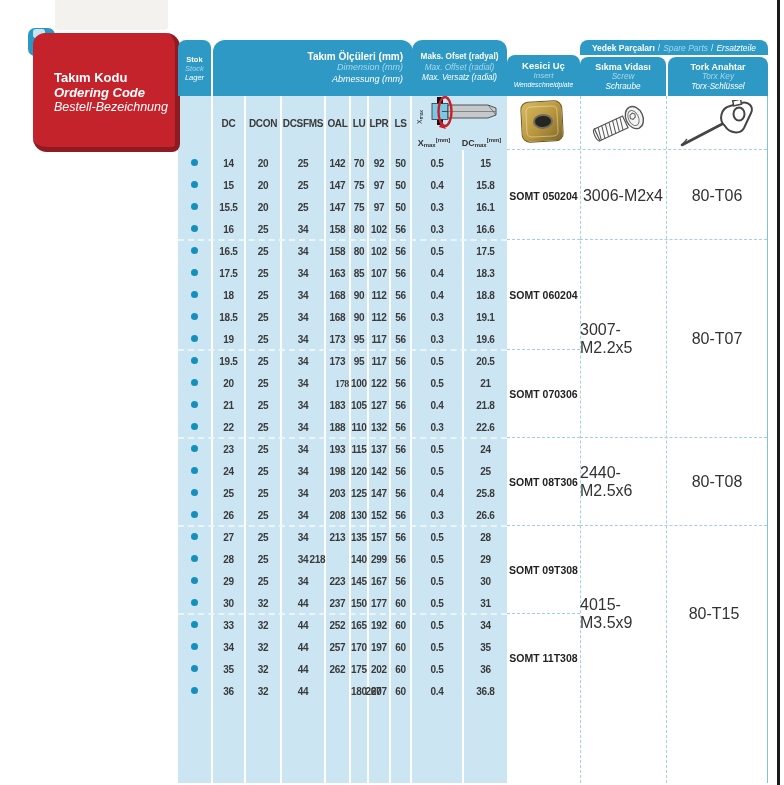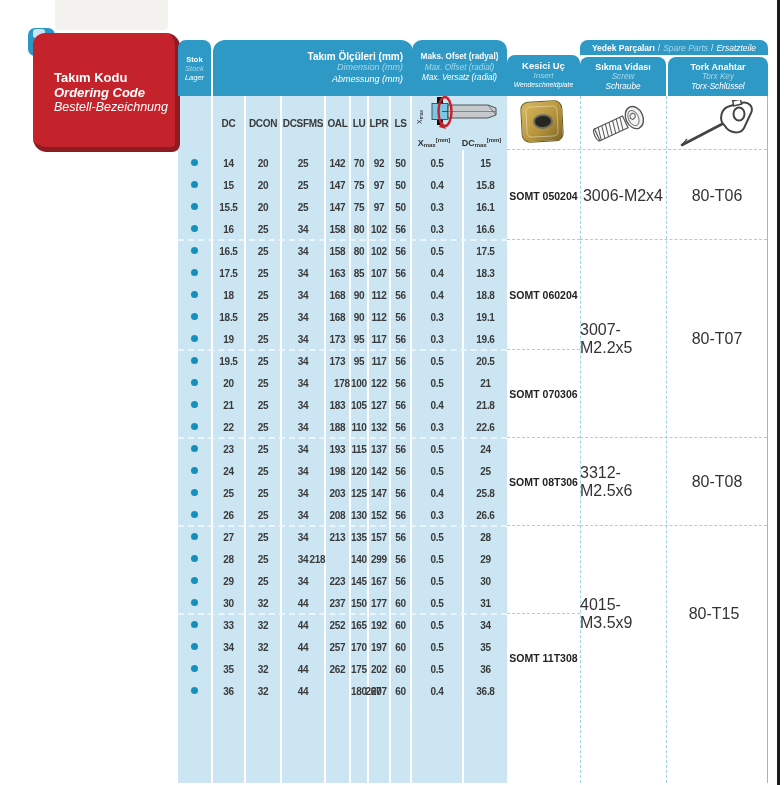--- a/index.html
+++ b/index.html
@@ -309,21 +309,21 @@
       <div class="cell" style="left: 326px; top: 350px; width: 23px;">173</div>
       <div class="cell" style="left: 351px; top: 350px; width: 16px;">95</div>
       <div class="cell" style="left: 369px; top: 350px; width: 20px;">117</div>
       <div class="cell" style="left: 391px; top: 350px; width: 19px;">56</div>
       <div class="cell" style="left: 412px; top: 350px; width: 50px;">0.5</div>
       <div class="cell" style="left: 464px; top: 350px; width: 43px;">20.5</div>
       <div class="dot" style="left: 191px; top: 379px;"></div>
       <div class="cell" style="left: 213px; top: 372px; width: 31px;">20</div>
       <div class="cell" style="left: 246px; top: 372px; width: 34px;">25</div>
       <div class="cell" style="left: 282px; top: 372px; width: 42px;">34</div>
-      <div class="cell" style="left: 326px; top: 372px; width: 32px;">178</div>
+      <div class="cell" style="left: 326px; top: 372px; width: 32px; font-family: Liberation Serif, serif;">178</div>
       <div class="cell" style="left: 351px; top: 372px; width: 16px;">100</div>
       <div class="cell" style="left: 369px; top: 372px; width: 20px;">122</div>
       <div class="cell" style="left: 391px; top: 372px; width: 19px;">56</div>
       <div class="cell" style="left: 412px; top: 372px; width: 50px;">0.5</div>
       <div class="cell" style="left: 464px; top: 372px; width: 43px;">21</div>
       <div class="dot" style="left: 191px; top: 401px;"></div>
       <div class="cell" style="left: 213px; top: 394px; width: 31px;">21</div>
       <div class="cell" style="left: 246px; top: 394px; width: 34px;">25</div>
       <div class="cell" style="left: 282px; top: 394px; width: 42px;">34</div>
       <div class="cell" style="left: 326px; top: 394px; width: 23px;">183</div>
@@ -467,28 +467,29 @@
       <div class="dashW" style="left: 507px; top: 239px; width: 73px;"></div>
       <div class="grp insert-grp" style="left: 507px; top: 240px; width: 73px; height: 110px;">SOMT 060204</div>
       <div class="dashL" style="left: 178px; top: 349px; width: 329px;"></div>
       <div class="dashW" style="left: 507px; top: 349px; width: 73px;"></div>
       <div class="grp insert-grp" style="left: 507px; top: 350px; width: 73px; height: 88px;">SOMT 070306</div>
       <div class="dashL" style="left: 178px; top: 437px; width: 329px;"></div>
       <div class="dashW" style="left: 507px; top: 437px; width: 73px;"></div>
       <div class="grp insert-grp" style="left: 507px; top: 438px; width: 73px; height: 88px;">SOMT 08T306</div>
       <div class="dashL" style="left: 178px; top: 525px; width: 329px;"></div>
       <div class="dashW" style="left: 507px; top: 525px; width: 73px;"></div>
+      <div class="grp insert-grp" style="left: 507px; top: 526px; width: 73px; height: 88px;">SOMT 09T308</div>
       <div class="dashL" style="left: 178px; top: 613px; width: 329px;"></div>
       <div class="dashW" style="left: 507px; top: 613px; width: 73px;"></div>
       <div class="grp insert-grp" style="left: 507px; top: 614px; width: 73px; height: 88px;">SOMT 11T308</div>
       <div class="grp" style="left: 580px; top: 152px; width: 86px; height: 88px;">3006-M2x4</div>
       <div class="grp" style="left: 666px; top: 152px; width: 102px; height: 88px;">80-T06</div>
       <div class="dashW" style="left: 580px; top: 239px; width: 187px;"></div>
       <div class="grp" style="left: 580px; top: 240px; width: 86px; height: 198px;">3007-M2.2x5</div>
       <div class="grp" style="left: 666px; top: 240px; width: 102px; height: 198px;">80-T07</div>
       <div class="dashW" style="left: 580px; top: 437px; width: 187px;"></div>
-      <div class="grp" style="left: 580px; top: 438px; width: 86px; height: 88px;">3312-M2.5x6</div>
+      <div class="grp" style="left: 580px; top: 438px; width: 86px; height: 88px;">2440-M2.5x6</div>
       <div class="grp" style="left: 666px; top: 438px; width: 102px; height: 88px;">80-T08</div>
       <div class="dashW" style="left: 580px; top: 525px; width: 187px;"></div>
       <div class="grp" style="left: 580px; top: 526px; width: 86px; height: 176px;">4015-M3.5x9</div>
       <div class="grp" style="left: 666px; top: 526px; width: 96px; height: 176px;">80-T15</div>
     </div>
 </div>
 
 </body></html>

